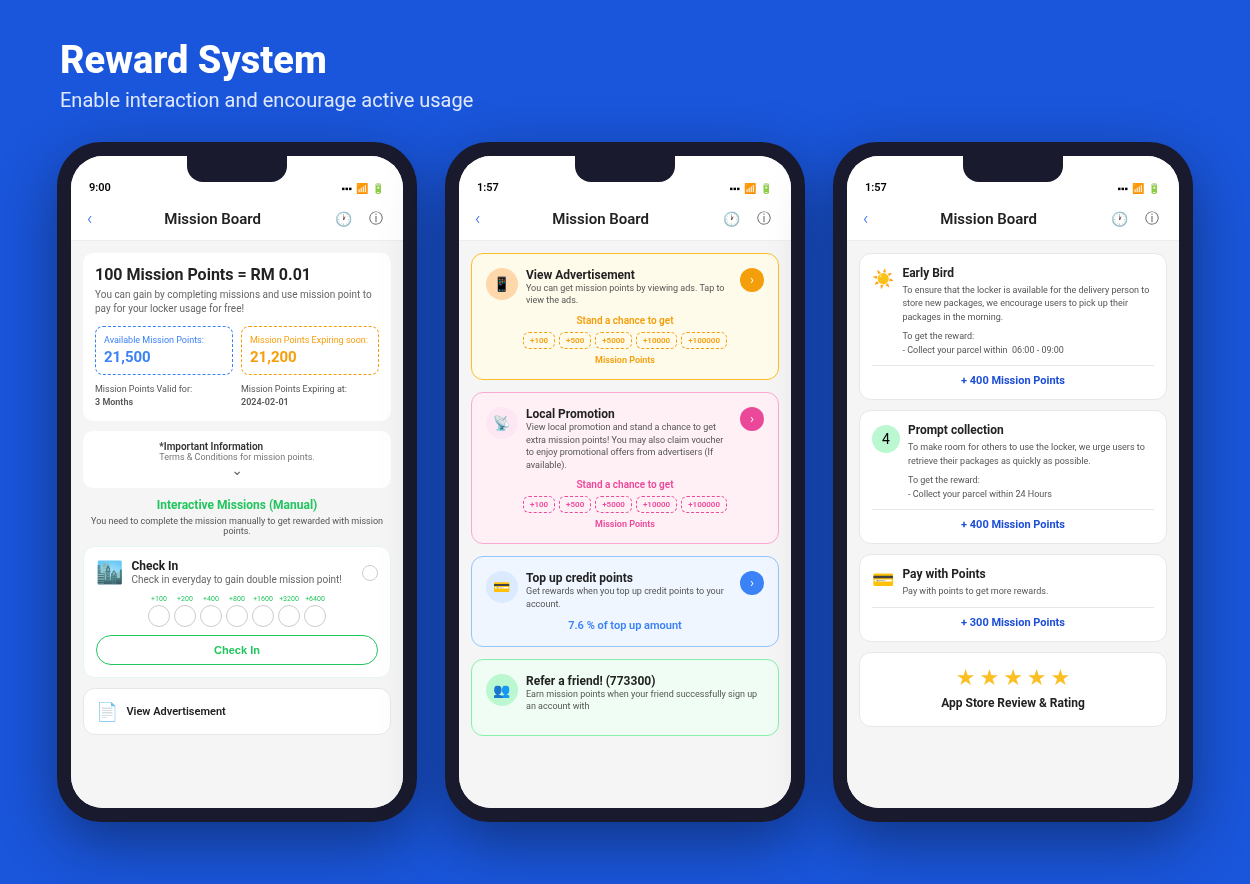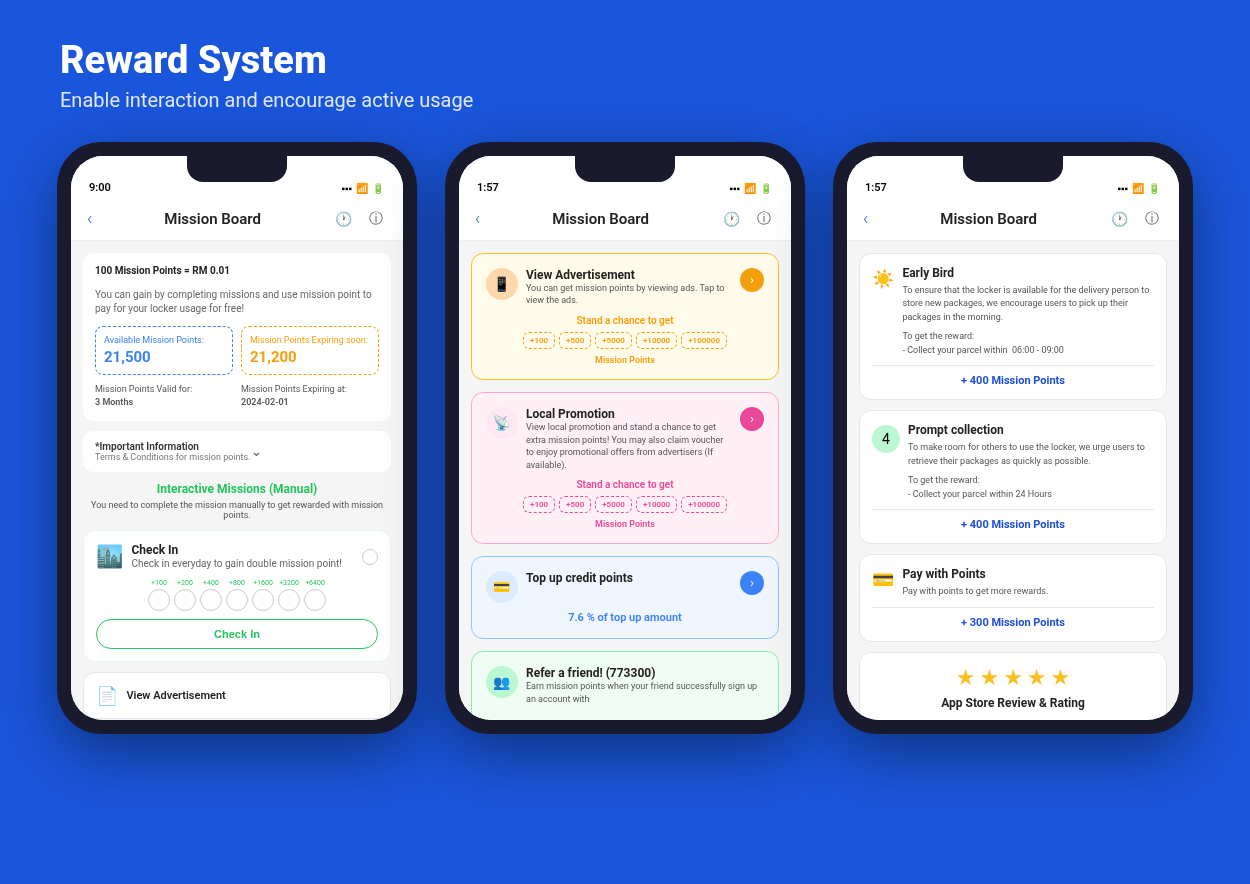--- a/index.html
+++ b/index.html
@@ -26,21 +26,21 @@
     }
     .phones-container {
       display: flex;
       gap: 28px;
       justify-content: center;
       align-items: flex-start;
     }
     
     .phone {
       width: 360px;
-      height: 592px;
+      height: 680px;
       background: #1a1a2e;
       border-radius: 44px;
       padding: 14px;
       position: relative;
       box-shadow: 0 20px 60px rgba(0,0,0,0.4);
       flex-shrink: 0;
     }
     .phone-inner {
       width: 100%;
       height: 100%;
@@ -131,24 +131,24 @@
     .app-content::-webkit-scrollbar { display: none; }
 
     
     .points-header {
       background: #fff;
       border-radius: 10px;
       padding: 12px;
       margin-bottom: 10px;
     }
     .points-title {
-      font-size: 10px;
+      font-size: 16px;
       font-weight: 700;
       color: #222;
-      margin-bottom: 12px;
+      margin-bottom: 4px;
     }
     .points-subtitle {
       font-size: 10px;
       color: #666;
       line-height: 1.4;
     }
     .points-boxes {
       display: flex;
       gap: 8px;
       margin-top: 10px;
@@ -195,20 +195,21 @@
       color: #555;
       line-height: 1.4;
     }
     .important-info {
       background: #fff;
       border-radius: 10px;
       padding: 10px 12px;
       margin-bottom: 10px;
       display: flex;
       align-items: center;
+      flex-direction: column;
     }
     .important-label {
       font-size: 10px;
       font-weight: 600;
       color: #333;
     }
     .important-sub {
       font-size: 9px;
       color: #777;
     }
@@ -647,20 +648,21 @@
             <span class="chip chip-pink">+100000</span>
           </div>
           <div class="mission-pts-label mission-pts-label-pink">Mission Points</div>
         </div>
 
         <div class="ad-card-blue">
           <div class="card-row">
             <div class="card-icon-circle card-icon-blue">💳</div>
             <div>
               <div class="card-title">Top up credit points</div>
+              <div class="card-desc">Get rewards when you top up credit points to your account.</div>
             </div>
             <div class="arrow-circle arrow-blue">›</div>
           </div>
           <div class="topup-percent">7.6 % of top up amount</div>
         </div>
 
         <div class="ad-card-green">
           <div class="card-row">
             <div class="card-icon-circle" style="background:#bbf7d0;">👥</div>
             <div>

